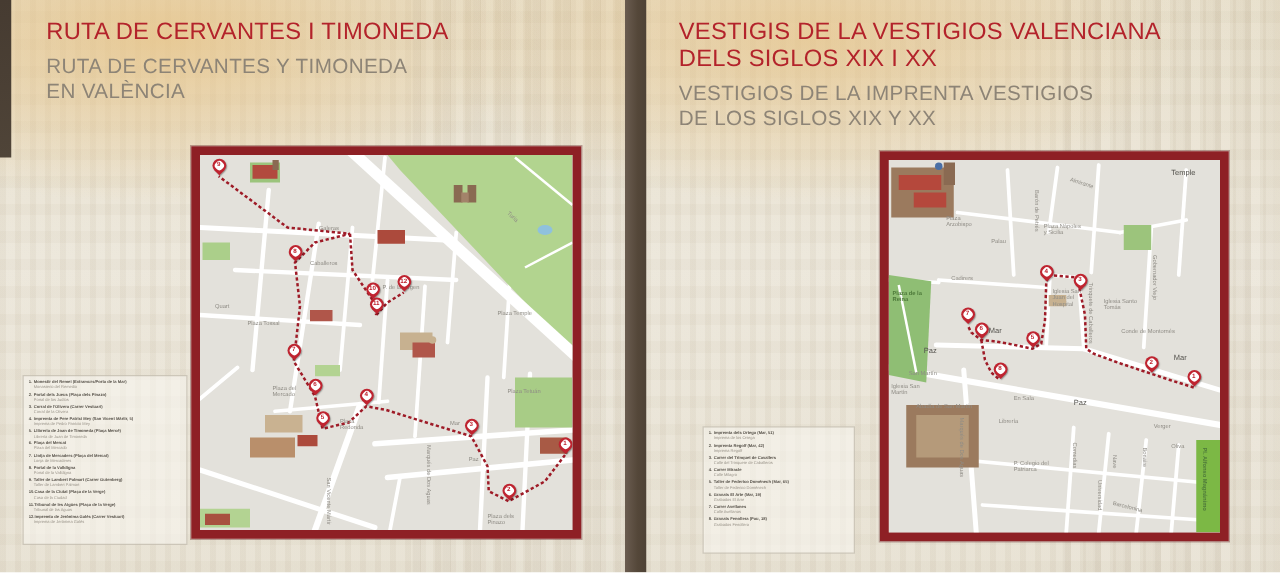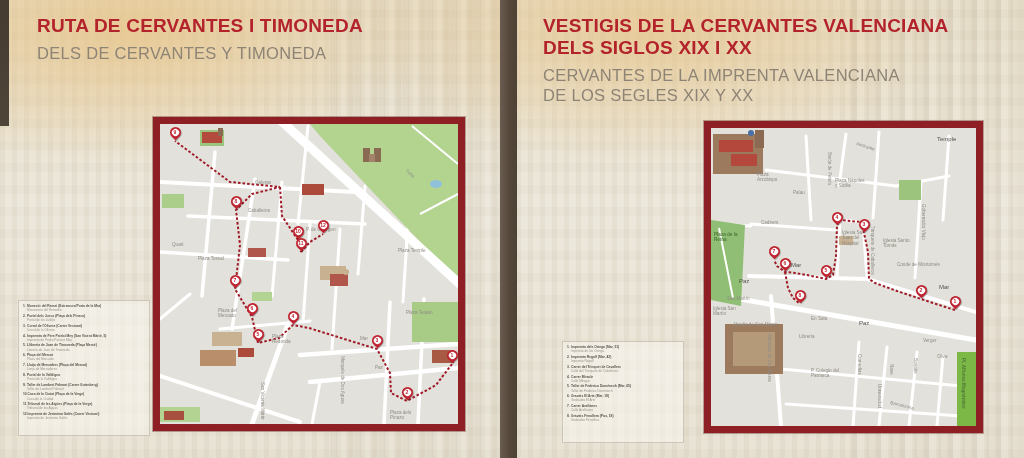--- a/index.html
+++ b/index.html
@@ -11,21 +11,21 @@
       radial-gradient(ellipse 430px 190px at 650px 30px, rgba(232,198,140,.75), transparent 70%),
       repeating-linear-gradient(90deg, rgba(150,130,105,.06) 0 5px, rgba(255,255,255,.05) 5px 12px),
       repeating-linear-gradient(0deg, rgba(160,140,110,.04) 0 9px, rgba(255,255,255,.03) 9px 22px),
       linear-gradient(180deg,#e6ddc7 0%,#ebe6d9 45%,#e7e1d2 100%);
   }
   .edge-strip{position:absolute;left:0;top:0;width:9px;height:126px;background:linear-gradient(180deg,#463b31,#4f4438);}
   .divider{position:absolute;left:500px;top:0;width:17px;height:458px;background:linear-gradient(90deg,#6a5c50,#544739 60%,#4e4236);}
   .texture-books{position:absolute;top:0;height:458px;width:170px;opacity:.5;
     background:repeating-linear-gradient(90deg, rgba(120,100,78,.14) 0 7px, rgba(255,255,255,.12) 7px 16px, rgba(140,120,95,.10) 16px 24px);}
   .panel-header{position:absolute;}
-  .title{color:#b3232b;font-weight:bold;font-size:19px;line-height:22px;letter-spacing:.2px;}
+  .title{color:#b3232b;font-weight:normal;font-size:19px;line-height:22px;letter-spacing:.2px;}
   .subtitle{color:#8d8476;font-size:16.5px;line-height:20px;margin-top:6px;letter-spacing:.3px;}
   
   .map-frame{position:absolute;border:7px solid #8e2025;background:#e3e1db;box-shadow:0 0 0 1px rgba(90,20,22,.35);}
   .map-inner{position:relative;width:100%;height:100%;overflow:hidden;}
   .map-inner svg{position:absolute;left:0;top:0;}
   .map-label{position:absolute;font-size:4.6px;color:#8f8c85;white-space:nowrap;line-height:1.15;z-index:3;}
   .map-label.wrap{white-space:normal;width:30px;}
   .map-label.vert{writing-mode:vertical-rl;}
   .map-label.plaza{color:#4e7a3a;font-weight:bold;}
   .map-label.lg{font-size:6px;color:#55534e;}
@@ -49,32 +49,33 @@
 
   <div class="edge-strip"></div>
   <div class="texture-books" style="left:330px;opacity:.45"></div>
   <div class="texture-books" style="left:850px;opacity:.4"></div>
 
   <div class="panel-header" style="left:37px;top:15px;width:440px">
     <div class="title">
       <div>RUTA DE CERVANTES I TIMONEDA</div>
     </div>
     <div class="subtitle">
-      <div>DELS DE CERVANTES Y TIMONEDA</div>
+      <div>RUTA DE CERVANTES Y TIMONEDA</div>
+      <div>EN VALÈNCIA</div>
     </div>
   </div>
 
   <div class="panel-header" style="left:543px;top:15px;width:460px">
     <div class="title">
-      <div>VESTIGIS DE LA CERVANTES VALENCIANA</div>
+      <div>VESTIGIS DE LA VESTIGIOS VALENCIANA</div>
       <div>DELS SIGLOS XIX I XX</div>
     </div>
     <div class="subtitle">
-      <div>CERVANTES DE LA IMPRENTA VALENCIANA</div>
-      <div>DE LOS SEGLES XIX Y XX</div>
+      <div>VESTIGIOS DE LA IMPRENTA VESTIGIOS</div>
+      <div>DE LOS SIGLOS XIX Y XX</div>
     </div>
   </div>
 
   <div class="legend" style="left:18px;top:300px;width:122px;height:128px">
     <ol>
       <li class="lg-item">
         <div class="lg-ca"><span class="lg-n">1.</span><span>Monestir del Remei (Extramurs/Porta de la Mar)</span></div>
         <div class="lg-es">Monasterio del Remedio</div>
       </li>
 

